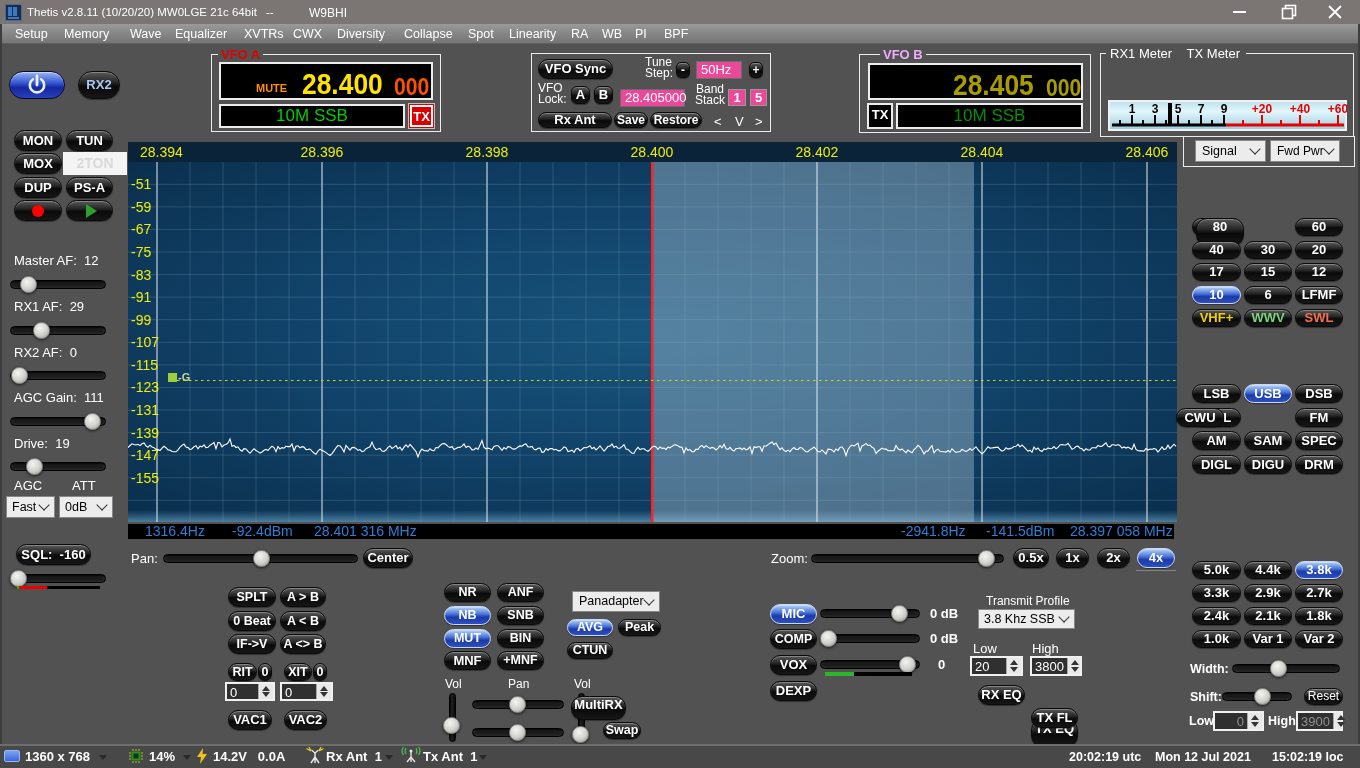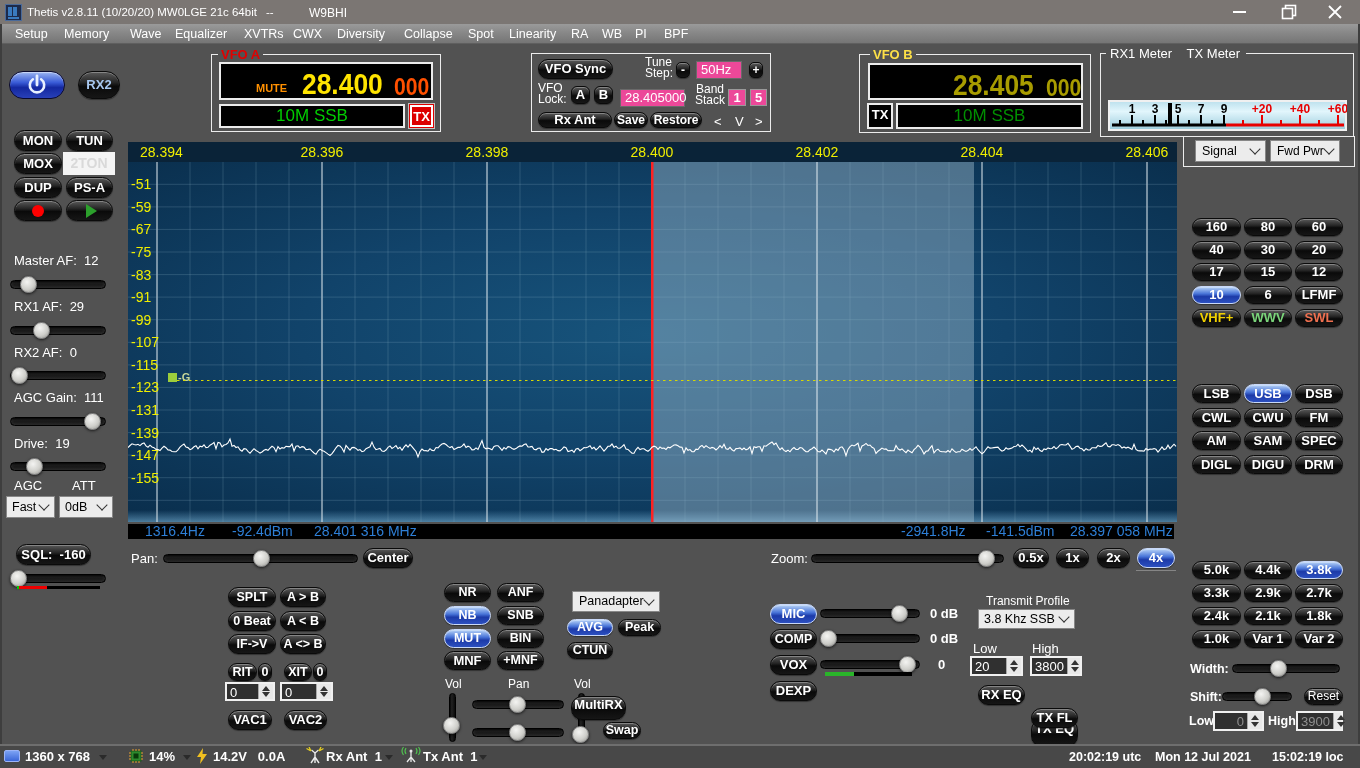--- a/index.html
+++ b/index.html
@@ -66,21 +66,21 @@
 <div class="ab" style="left:9px;top:71px;width:56px;height:28px;border-radius:14px;background:linear-gradient(#9ab4f0,#3a5cd8 40%,#1428a0 60%,#2840b8);border:1px solid #0a0a30;box-shadow:inset 0 1px 1px rgba(255,255,255,.5)"><svg width="54" height="26">
         <path d="M22.9 7.3 A7.2 7.2 0 1 0 31.1 7.3" fill="none" stroke="#e8f0ff" stroke-width="2.6" stroke-linecap="round"></path>
         <line x1="27" y1="4" x2="27" y2="13" stroke="#e8f0ff" stroke-width="2.8" stroke-linecap="round"></line>
       </svg></div>
 <div class="ab btn" style="left:78px;top:71px;width:42px;height:28px;border-radius:14px;line-height:26px;color:#a8c8f0">RX2</div>
 <div class="ab btn" style="left:14px;top:130px;width:48px;height:21px;line-height:19px">MON</div>
 <div class="ab btn" style="left:66px;top:130px;width:47px;height:21px;line-height:19px">TUN</div>
 <div class="ab btn" style="left:14px;top:153px;width:48px;height:21px;line-height:19px">MOX</div>
 <div class="ab btn" style="left:14px;top:177px;width:48px;height:21px;line-height:19px">DUP</div>
 <div class="ab btn" style="left:66px;top:177px;width:47px;height:21px;line-height:19px">PS-A</div>
-<div class="ab" style="left:63px;top:152px;width:52px;height:23px;background:#f4f4f4;color:#d9d9d9;font-weight:bold;font-size:14px;text-align:center;line-height:23px">2TON</div>
+<div class="ab" style="left:63px;top:152px;width:64px;height:23px;background:#f4f4f4;color:#d9d9d9;font-weight:bold;font-size:14px;text-align:center;line-height:23px">2TON</div>
 <div class="ab btn" style="left:14px;top:200px;width:48px;height:21px"><span style="display:inline-block;width:12px;height:12px;border-radius:50%;background:#f00;margin-top:4px"></span></div>
 <div class="ab btn" style="left:66px;top:200px;width:47px;height:21px"><span style="display:inline-block;width:0;height:0;border-left:11px solid #2ca02c;border-top:7px solid transparent;border-bottom:7px solid transparent;margin-top:3px;margin-left:3px"></span></div>
 <div class="ab lbl" style="left:14px;top:253px">Master AF:&nbsp; 12</div>
     <div class="ab trk" style="left:10px;top:280px;width:96px;height:9px"></div>
     <div class="ab th" style="left:19.5px;top:276px"></div>
 <div class="ab lbl" style="left:14px;top:299px">RX1 AF:&nbsp; 29</div>
     <div class="ab trk" style="left:10px;top:326px;width:96px;height:9px"></div>
     <div class="ab th" style="left:32.5px;top:322px"></div>
 <div class="ab lbl" style="left:14px;top:345px">RX2 AF:&nbsp; 0</div>
     <div class="ab trk" style="left:10px;top:371px;width:96px;height:9px"></div>
@@ -125,21 +125,21 @@
 <div class="ab lbl" style="left:695px;top:84px;font-size:12px;line-height:11px;text-align:center">Band<br>Stack</div>
 <div class="ab dbox" style="left:728px;top:89px;width:18px;height:17px;text-align:center;line-height:15px;font-weight:bold;border-color:#999">1</div>
 <div class="ab dbox" style="left:750px;top:89px;width:17px;height:17px;text-align:center;line-height:15px;font-weight:bold;border-color:#999">5</div>
 <div class="ab btn" style="left:538px;top:112px;width:74px;height:16px;line-height:14px">Rx Ant</div>
 <div class="ab btn" style="left:614px;top:112px;width:34px;height:16px;line-height:14px;font-size:12px">Save</div>
 <div class="ab btn" style="left:650px;top:112px;width:52px;height:16px;line-height:14px;font-size:12px">Restore</div>
 <div class="ab lbl" style="left:714px;top:114px">&lt;</div>
 <div class="ab lbl" style="left:735px;top:114px">V</div>
 <div class="ab lbl" style="left:755px;top:114px">&gt;</div>
 <div class="ab grp" style="left:859px;top:54px;width:232px;height:79px">
-      <div class="glab" style="left:10px;color:#fde047">VFO B</div>
+      <div class="glab" style="left:20px;color:#f0abfc">VFO B</div>
     </div>
 <div class="ab disp" style="left:868px;top:63px;width:215px;height:37px"></div>
 <div class="ab" style="left:953px;top:68px;color:#a89c00;font-size:30px;font-weight:bold;transform:scaleX(0.88);transform-origin:0 0">28.405</div>
 <div class="ab" style="left:1046px;top:75px;color:#a89c00;font-size:23px;font-weight:bold;transform:scaleX(0.92);transform-origin:0 0">000</div>
 <div class="ab disp" style="left:867px;top:103px;width:26px;height:26px;color:#fff;font-weight:bold;font-size:13px;text-align:center;line-height:19px">TX</div>
 <div class="ab disp" style="left:896px;top:103px;width:187px;height:26px;color:#009000;font-size:17px;text-align:center;line-height:21px">10M SSB</div>
 <div class="ab grp" style="left:1100px;top:53px;width:254px;height:84px"></div>
 <div class="ab" style="left:1106px;top:46px;background:#525252;padding:0 4px;color:#fff;font-size:13px;width:140px">RX1 Meter&nbsp;&nbsp;&nbsp;&nbsp;TX Meter</div>
 <svg class="ab" style="left:1108px;top:100px" width="239" height="31">
 <rect x="0" y="0" width="239" height="31" fill="#f0f0f0"></rect>
@@ -359,39 +359,39 @@
       <div class="ud"></div>
     </div>
 <div class="ab spin" style="left:1030px;top:656px;width:52px;height:20px">
       <div class="v">3800</div>
       <div class="ud"></div>
     </div>
 <div class="ab btn" style="left:978px;top:685px;width:47px;height:20px;line-height:18px">RX EQ</div>
 <div class="ab btn" style="left:1031px;top:719px;width:47px;height:28px;line-height:18px">TX EQ</div>
 <div class="ab btn" style="left:1031px;top:708px;width:47px;height:20px;line-height:18px">TX FL</div>
     <div class="ab btn" style="left:1192px;top:218px;width:49px;height:18px;line-height:16px;">160</div>
-<div class="ab btn" style="left:1244px;top:218px;width:48px;height:18px;line-height:16px;">80</div>
+<div class="ab btn" style="left:1196px;top:218px;width:48px;height:28px;line-height:16px;">80</div>
 <div class="ab btn" style="left:1295px;top:218px;width:48px;height:18px;line-height:16px;">60</div>
 <div class="ab btn" style="left:1192px;top:240.5px;width:49px;height:18px;line-height:16px;">40</div>
 <div class="ab btn" style="left:1244px;top:240.5px;width:48px;height:18px;line-height:16px;">30</div>
 <div class="ab btn" style="left:1295px;top:240.5px;width:48px;height:18px;line-height:16px;">20</div>
 <div class="ab btn" style="left:1192px;top:263px;width:49px;height:18px;line-height:16px;">17</div>
 <div class="ab btn" style="left:1244px;top:263px;width:48px;height:18px;line-height:16px;">15</div>
 <div class="ab btn" style="left:1295px;top:263px;width:48px;height:18px;line-height:16px;">12</div>
 <div class="ab btn bl" style="left:1192px;top:286px;width:49px;height:18px;line-height:16px;">10</div>
 <div class="ab btn" style="left:1244px;top:286px;width:48px;height:18px;line-height:16px;">6</div>
 <div class="ab btn" style="left:1295px;top:286px;width:48px;height:18px;line-height:16px;">LFMF</div>
 <div class="ab btn" style="left:1192px;top:309px;width:49px;height:18px;line-height:16px;color:#f0d000;">VHF+</div>
 <div class="ab btn" style="left:1244px;top:309px;width:48px;height:18px;line-height:16px;color:#7ad47a;">WWV</div>
 <div class="ab btn" style="left:1295px;top:309px;width:48px;height:18px;line-height:16px;color:#f07050;">SWL</div>
 <div class="ab btn" style="left:1192px;top:384px;width:49px;height:19px;line-height:17px">LSB</div>
 <div class="ab btn bl" style="left:1244px;top:384px;width:48px;height:19px;line-height:17px">USB</div>
 <div class="ab btn" style="left:1295px;top:384px;width:48px;height:19px;line-height:17px">DSB</div>
 <div class="ab btn" style="left:1192px;top:407.5px;width:49px;height:19px;line-height:17px">CWL</div>
-<div class="ab btn" style="left:1244px;top:407.5px;width:48px;height:19px;line-height:17px">CWU</div>
+<div class="ab btn" style="left:1176px;top:407.5px;width:48px;height:19px;line-height:17px">CWU</div>
 <div class="ab btn" style="left:1295px;top:407.5px;width:48px;height:19px;line-height:17px">FM</div>
 <div class="ab btn" style="left:1192px;top:431px;width:49px;height:19px;line-height:17px">AM</div>
 <div class="ab btn" style="left:1244px;top:431px;width:48px;height:19px;line-height:17px">SAM</div>
 <div class="ab btn" style="left:1295px;top:431px;width:48px;height:19px;line-height:17px">SPEC</div>
 <div class="ab btn" style="left:1192px;top:454.5px;width:49px;height:19px;line-height:17px">DIGL</div>
 <div class="ab btn" style="left:1244px;top:454.5px;width:48px;height:19px;line-height:17px">DIGU</div>
 <div class="ab btn" style="left:1295px;top:454.5px;width:48px;height:19px;line-height:17px">DRM</div>
 <div class="ab btn" style="left:1192px;top:561px;width:49px;height:18px;line-height:16px">5.0k</div>
 <div class="ab btn" style="left:1244px;top:561px;width:48px;height:18px;line-height:16px">4.4k</div>
 <div class="ab btn bl" style="left:1295px;top:561px;width:48px;height:18px;line-height:16px">3.8k</div>

